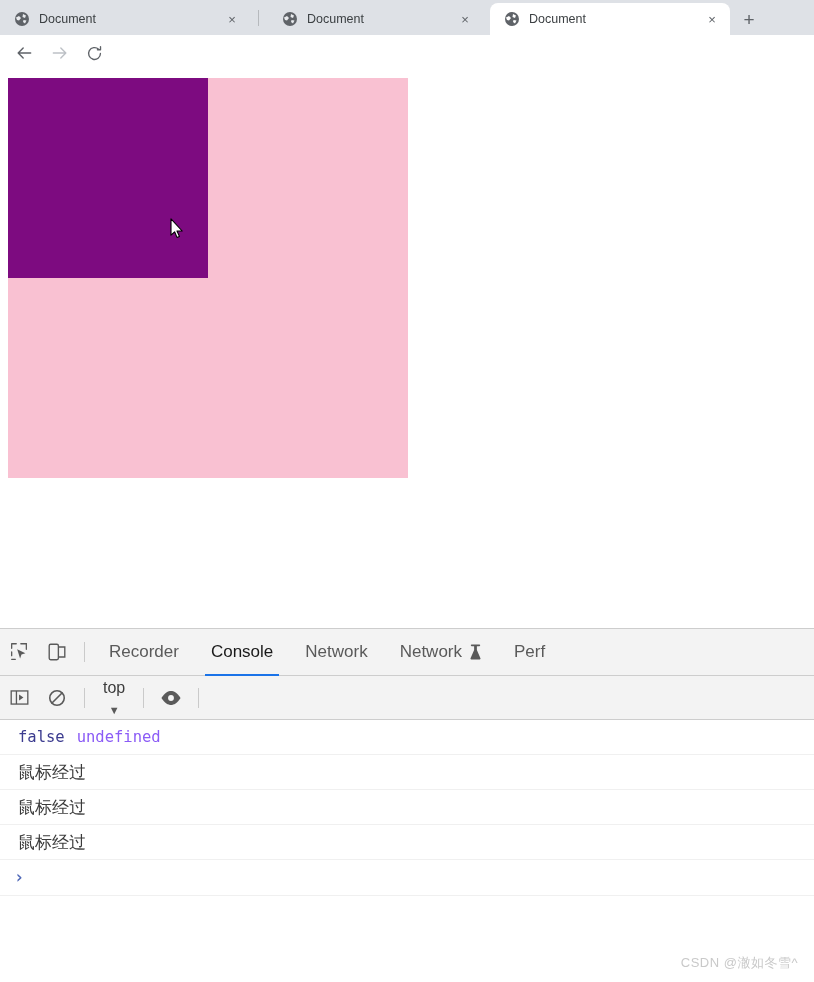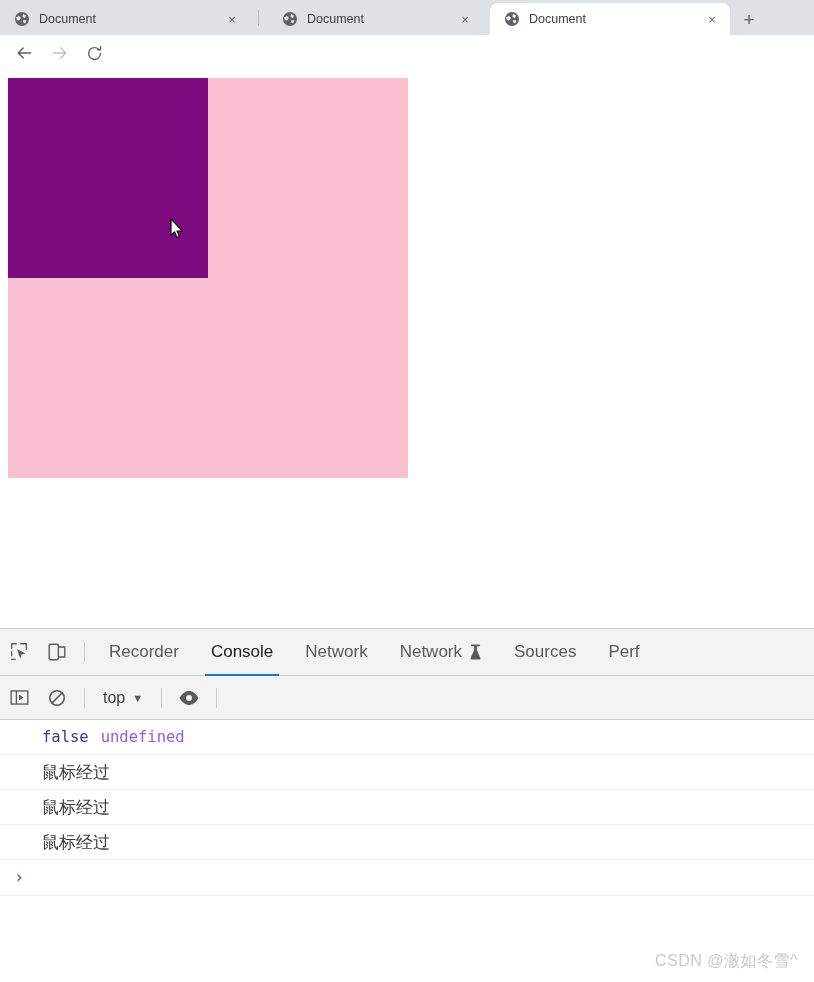--- a/index.html
+++ b/index.html
@@ -115,55 +115,55 @@
   }
   .dt-tab .flask { margin-left:7px; display:inline-flex; }
 
   .dt-filterbar {
     position:absolute; top:47px; left:0; width:814px; height:44px;
     background:#f3f3f3; border-bottom:1px solid #cdcdcd;
     display:flex; align-items:center;
   }
   .ctx-select {
     display:flex; align-items:center; gap:7px; padding:0 10px;
-    font-size:16px; color:#3c3c3c; font-family:"Liberation Sans", sans-serif;
+    font-size:16px; color:#3c3c3c; font-family:"Liberation Sans", sans-serif;flex-direction:column;
   }
   .ctx-caret { font-size:11px; color:#5a5a5a; }
   .filter-input {
     flex:1 1 auto; height:28px; margin-left:6px; margin-right:0;
     background:#ffffff; border:1px solid #d0d0d0; border-right:none;
     display:flex; align-items:center; padding-left:10px;
     font-size:16px; color:#8a8a8a; font-family:"Liberation Sans", sans-serif;
   }
 
   .console-body {
     position:absolute; top:91px; left:0; width:814px; height:263px;
     background:#ffffff; overflow:hidden;
   }
   .cmsg {
     height:35px; display:flex; align-items:center;
-    padding-left:42px; border-bottom:1px solid #f0f0f0;
+    padding-left:18px; border-bottom:1px solid #f0f0f0;
     font-size:17px; color:#3b3b3b;
     font-family:"Liberation Sans", sans-serif;
   }
   .cmsg.mono { font-family:"DejaVu Sans Mono","Liberation Mono",monospace; font-size:15.5px; }
   .cmsg .tok-false { color:#3b3b8f; font-weight:500; margin-right:12px; }
   .cmsg .tok-undef { color:#8b5cf6; }
   .cprompt {
     height:36px; display:flex; align-items:center; padding-left:14px;
     border-bottom:1px solid #f0f0f0;
   }
   .cprompt .chev {
     color:#4f68b8; font-size:17px; font-weight:bold; line-height:1;
     font-family:"DejaVu Sans Mono","Liberation Mono",monospace;
   }
 
   .watermark {
     position:absolute; right:16px; bottom:10px;
-    font-size:16px; color:#c9c9c9; letter-spacing:0.5px;
+    font-size:13px; color:#c9c9c9; letter-spacing:0.5px;
     font-family:"Liberation Sans", sans-serif; white-space:nowrap;margin-top:32px;
   }
 </style>
 </head>
 <body>
 
 <div id="app">
 
   <div class="tabstrip">
 
@@ -275,23 +275,20 @@
       <div class="dt-tab">
         <span>Network</span>
         <span class="flask">
           <svg viewBox="0 0 16 20" width="13" height="17">
             <path d="M3.2 1.2 H12.8" stroke="#5a5a5a" stroke-width="2" stroke-linecap="round"></path>
             <path d="M6.3 1.6 V7 L1.9 17.2 A1 1 0 0 0 2.8 18.6 H13.2 A1 1 0 0 0 14.1 17.2 L9.7 7 V1.6 Z" fill="#5a5a5a"></path>
           </svg>
         </span>
       </div>
       <div class="dt-tab">
-        <span>Sources</span>
-      </div>
-      <div class="dt-tab">
         <span>Perf</span>
       </div>
     </div>
 
     <div class="dt-filterbar">
       <div class="dt-icnbtn">
         <svg viewBox="0 0 24 24" width="21" height="21">
           <rect x="2.5" y="4.5" width="19" height="15" stroke="#5a5a5a" stroke-width="1.5" fill="none"></rect>
           <path d="M8.5 4.5 V19.5" stroke="#5a5a5a" stroke-width="1.5"></path>
           <path d="M11.5 8.5 L16.5 12 L11.5 15.5 Z" fill="#5a5a5a"></path>

